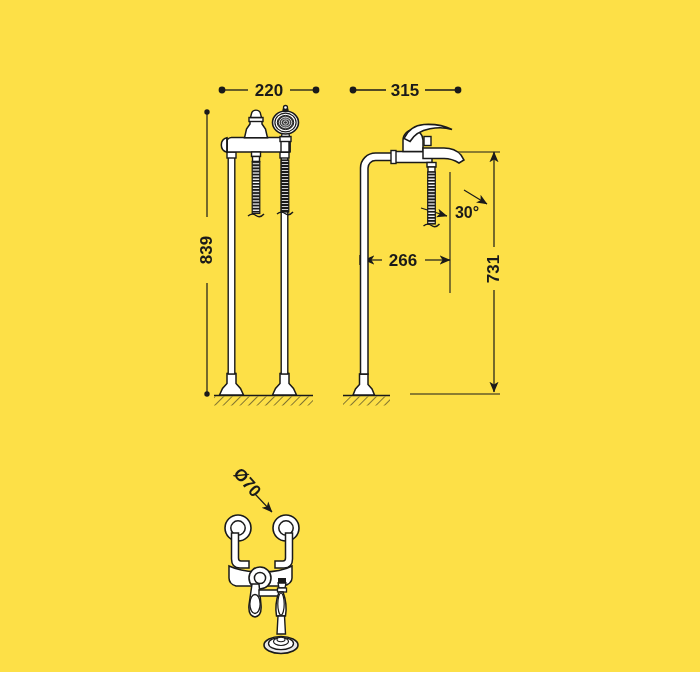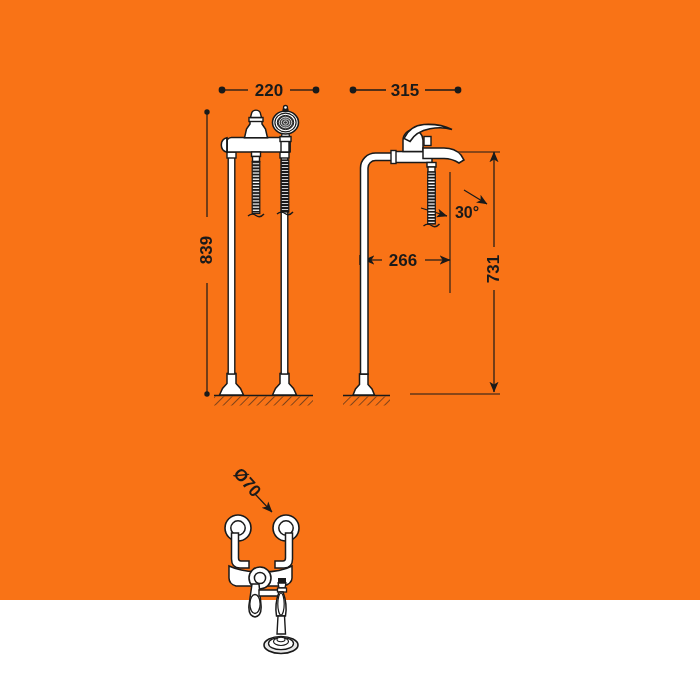--- a/index.html
+++ b/index.html
@@ -9,22 +9,22 @@
   }
   body {
     width: 700px;
     height: 700px;
     overflow: hidden;
     font-family: "Liberation Sans", sans-serif;
   }
   #sheet {
     position: relative;
     width: 700px;
-    height: 600px;
-    background: #f97316;
+    height: 672px;
+    background: #fde047;
   }
   #sheet svg {
     display: block;
   }
   .dim-text {
     font-family: "Liberation Sans", sans-serif;
     font-weight: bold;
     font-size: 17px;
     fill: #1a1a1a;
   }

